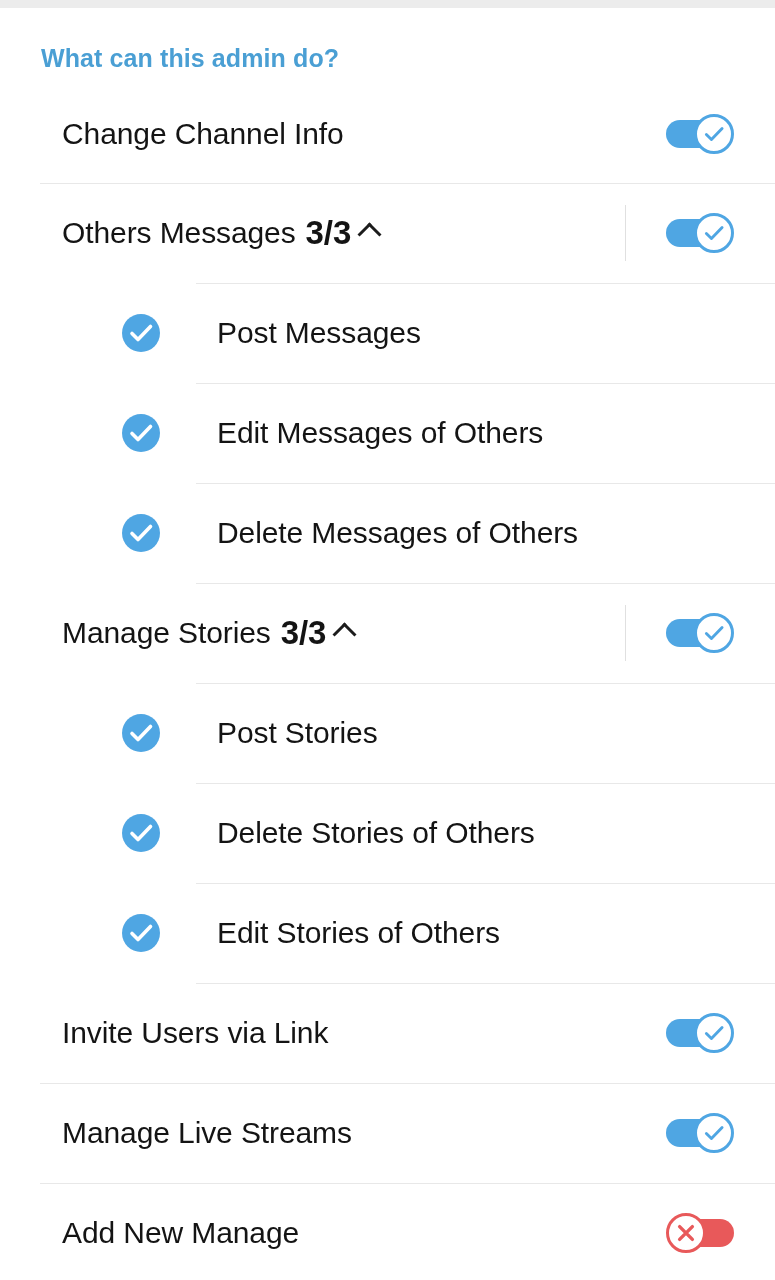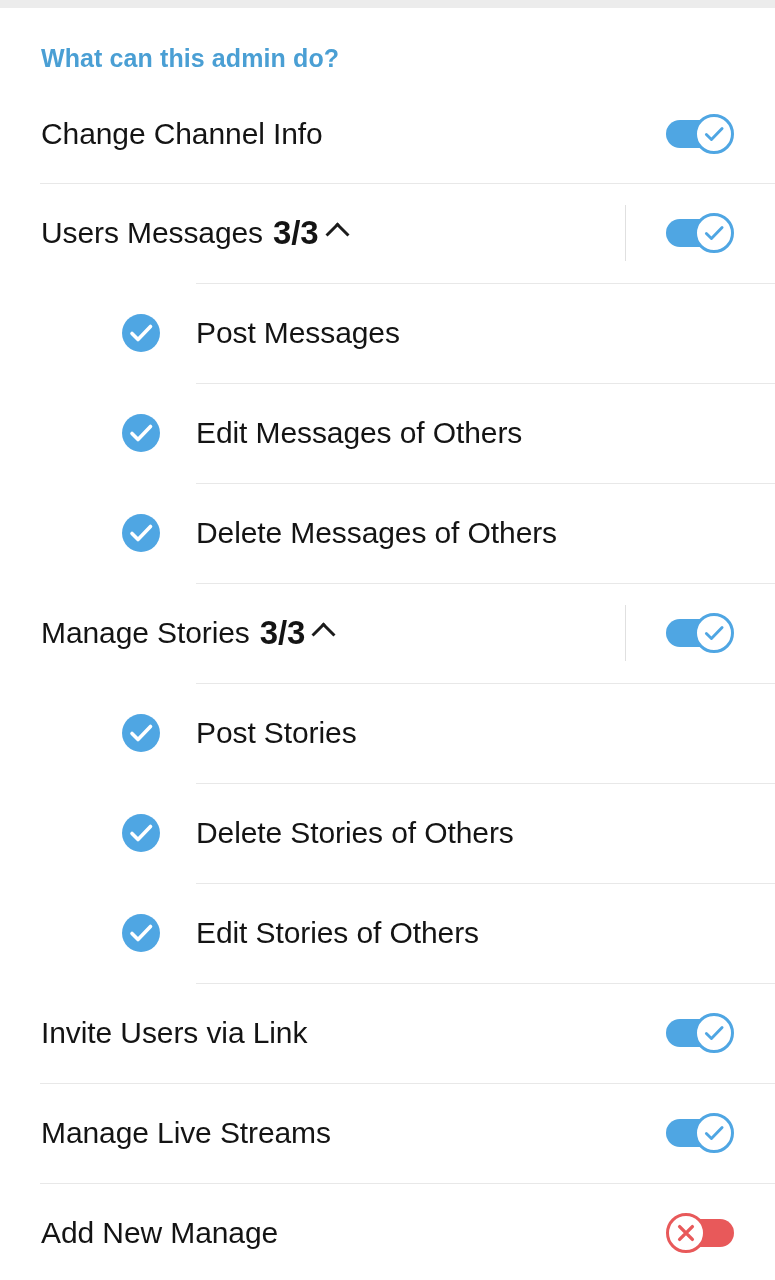--- a/index.html
+++ b/index.html
@@ -51,20 +51,21 @@
     left: 0;
     width: 775px;
   }
 
   
   .row {
     position: relative;
     height: 100px;
     display: flex;
     box-sizing: border-box;
+    padding-left: 21px;
   }
   .row.top-item { height: 98px; }
 
   .row .row-label {
     font-size: 30px;
     color: #141414;
     letter-spacing: -0.1px;
     white-space: nowrap;
     display: flex;
     align-items: center;
@@ -208,21 +209,21 @@
               <svg viewBox="0 0 40 40">
                 <path d="M11 20.5 L17 26.5 L29.5 13.5" fill="none" stroke="#4fa6e3" stroke-width="3.4" stroke-linecap="round" stroke-linejoin="round"></path>
               </svg>
             </div>
           </div>
         </div>
       </div>
       <div class="row main">
         <div class="divider top"></div>
         <div class="row-label">
-          <span>Users Messages</span>
+          <span>Others Messages</span>
           <span class="count">3/3</span>
           <span class="chevron-up"></span>
         </div>
         <div class="toggle-wrap">
           <div class="sep"></div>
           <div class="toggle on">
             <div class="track"></div>
             <div class="knob">
               <svg viewBox="0 0 40 40">
                 <path d="M11 20.5 L17 26.5 L29.5 13.5" fill="none" stroke="#4fa6e3" stroke-width="3.4" stroke-linecap="round" stroke-linejoin="round"></path>

